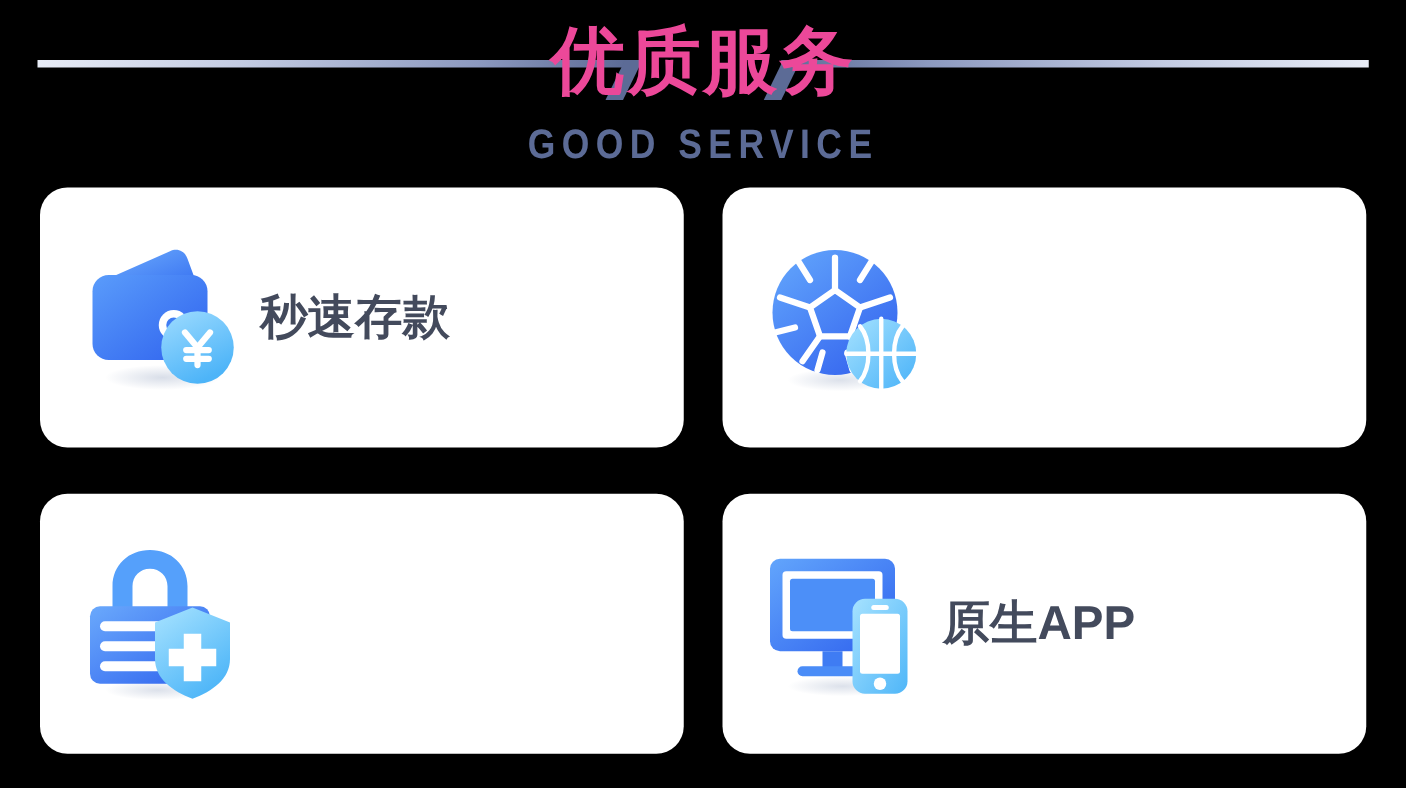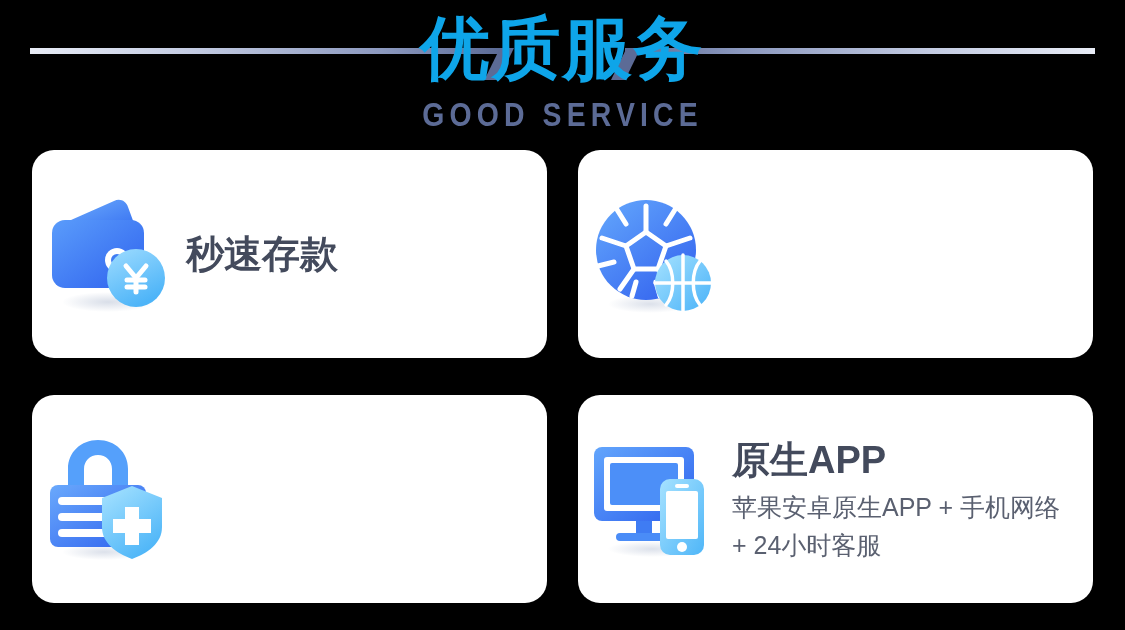--- a/index.html
+++ b/index.html
@@ -22,24 +22,24 @@
     top: 0;
     width: 1125px;
     height: 150px;
   }
   .header-title {
     position: absolute;
     left: 0;
     top: 8px;
     width: 1125px;
     text-align: center;
-    font-size: 69px;
+    font-size: 59px;
     font-weight: 700;
     letter-spacing: 2px;
-    color: #0ea5e9;
+    color: #ec4899;
     line-height: 82px;
     font-family: "Liberation Sans", "DejaVu Sans", sans-serif;
     white-space: nowrap;
   }
   .header-sub {
     position: absolute;
     left: 0;
     top: 96px;
     width: 1125px;
     text-align: center;
@@ -95,21 +95,21 @@
     grid-template-columns: 515px 515px;
     grid-template-rows: 208px 208px;
     column-gap: 31px;
     row-gap: 37px;
   }
   .card {
     background: #ffffff;
     border-radius: 22px;
     display: flex;
     align-items: center;
-    padding: 0 18px 0 10px;
+    padding: 0 18px 0 32px;
     box-sizing: border-box;
     overflow: hidden;
   }
   .card-icon {
     width: 132px;
     min-width: 132px;
     height: 132px;
     position: relative;
     margin-right: 12px;
   }
@@ -293,17 +293,16 @@
         <rect x="48" y="88" width="16" height="14" fill="#3f7cf3"></rect>
         <rect x="28" y="100" width="56" height="8" rx="4" fill="#4a8cf7"></rect>
         <rect x="72" y="46" width="44" height="76" rx="10" fill="url(#phg)"></rect>
         <rect x="78" y="58" width="32" height="48" rx="2" fill="#ffffff"></rect>
         <rect x="87" y="51" width="14" height="4" rx="2" fill="#ffffff"></rect>
         <circle cx="94" cy="114" r="5" fill="#ffffff"></circle>
       </svg>
     </div>
     <div class="card-text">
       <div class="card-title">原生APP</div>
-      <div class="card-desc">苹果安卓原生APP + 手机网络 + 24小时客服</div>
     </div>
   </div>
 
 </div>
 
 </body></html>

